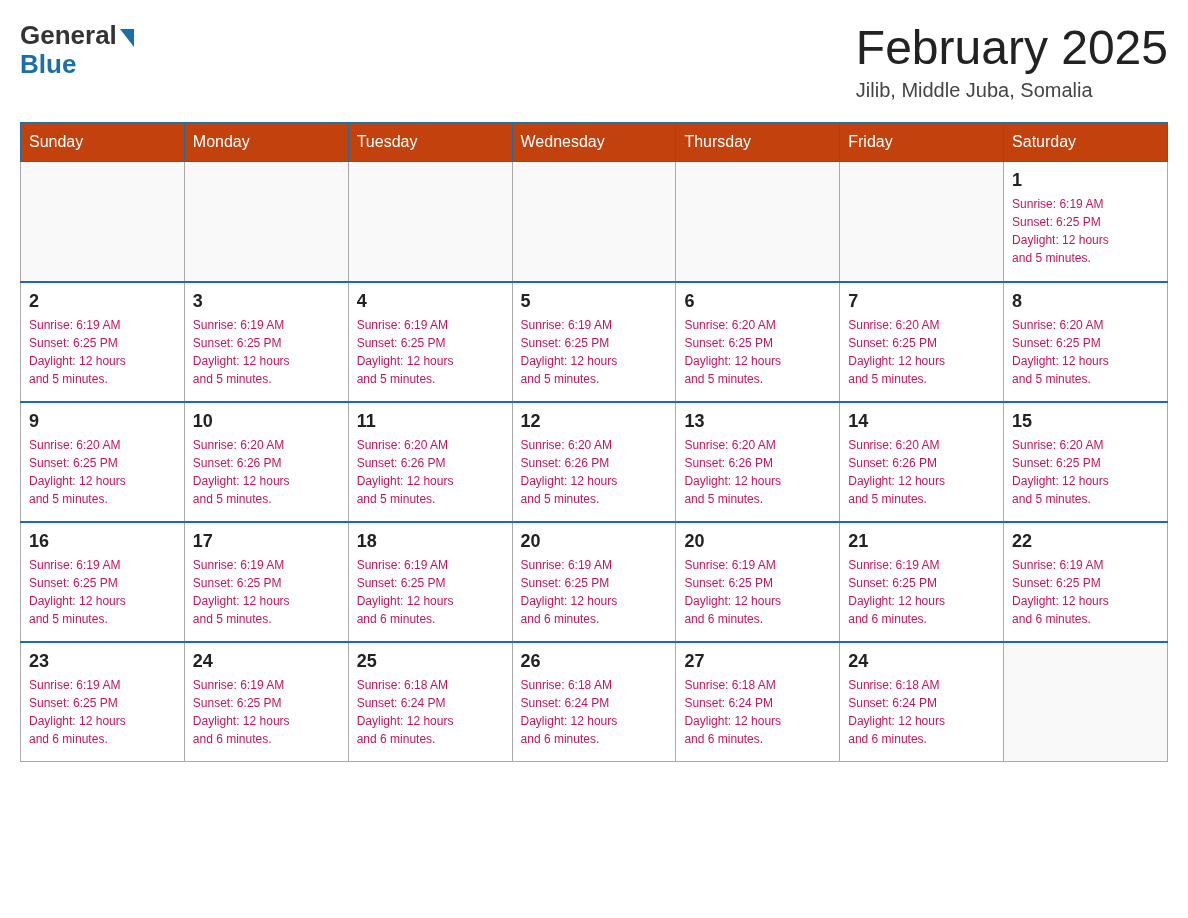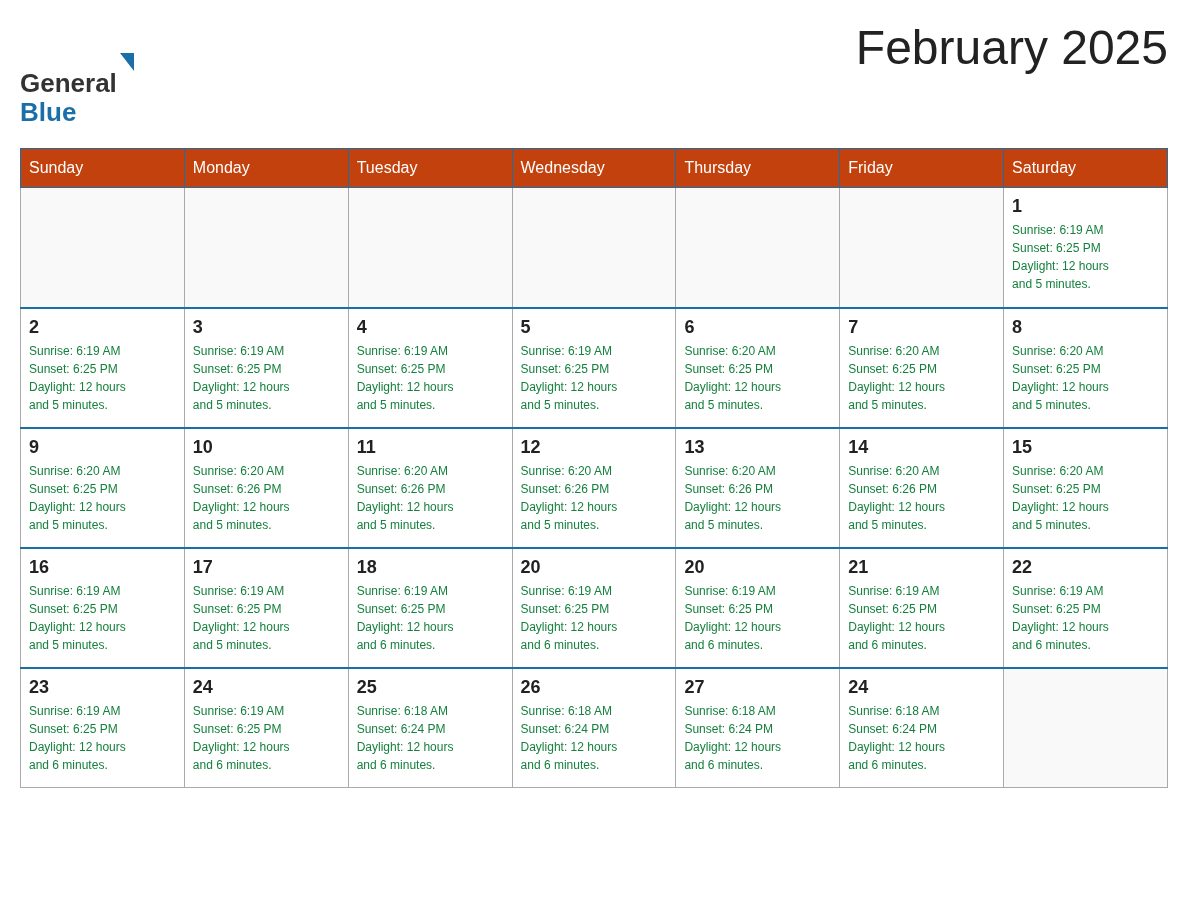--- a/index.html
+++ b/index.html
@@ -22,21 +22,20 @@
       align-items: flex-start;
     }
     .logo-top {
       display: flex;
       align-items: center;
     }
     .logo-general {
       font-size: 26px;
       font-weight: bold;
       color: #333;
-      margin-top: 48px;
     }
     .logo-arrow {
       width: 0;
       height: 0;
       border-left: 14px solid transparent;
       border-right: 0px solid transparent;
       border-top: 18px solid #1a6fa8;
       margin-left: 3px;
       margin-top: 4px;
     }
@@ -86,40 +85,41 @@
     }
     .day-number {
       font-size: 18px;
       font-weight: bold;
       color: #222;
       display: block;
       margin-bottom: 4px;
     }
     .day-info {
       font-size: 12px;
-      color: #15803d;
+      color: #be185d;
       line-height: 1.5;
     }
     .row-divider td {
       border-top: 2px solid #1a6fa8;
     }
   </style>
 </head>
 <body>
 
 <div class="header">
   <div class="logo">
     <div class="logo-top">
       <span class="logo-general">General</span>
       <div class="logo-arrow"></div>
     </div>
     <span class="logo-blue">Blue</span>
   </div>
   <div class="title-section">
     <div class="month-title">February 2025</div>
+    <div class="location">Jilib, Middle Juba, Somalia</div>
   </div>
 </div>
 
 <table class="calendar">
   <thead>
     <tr>
       <th>Sunday</th>
       <th>Monday</th>
       <th>Tuesday</th>
       <th>Wednesday</th>

